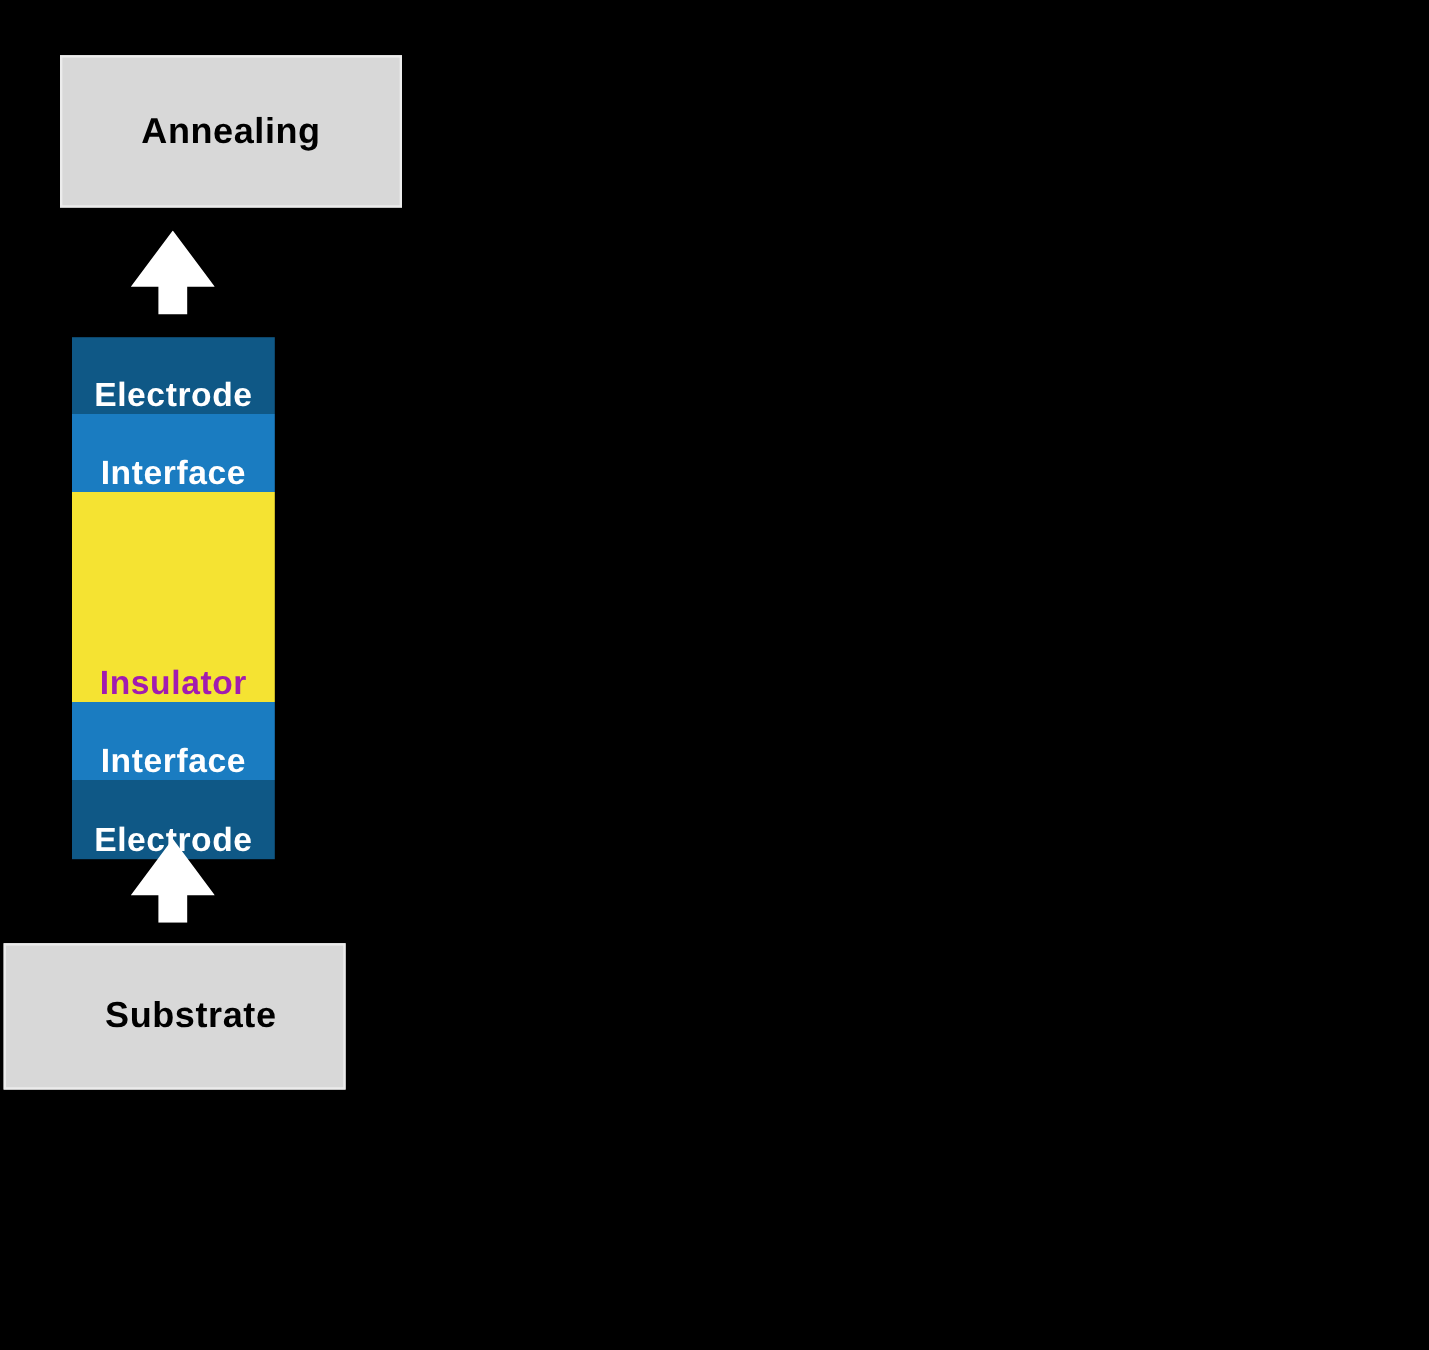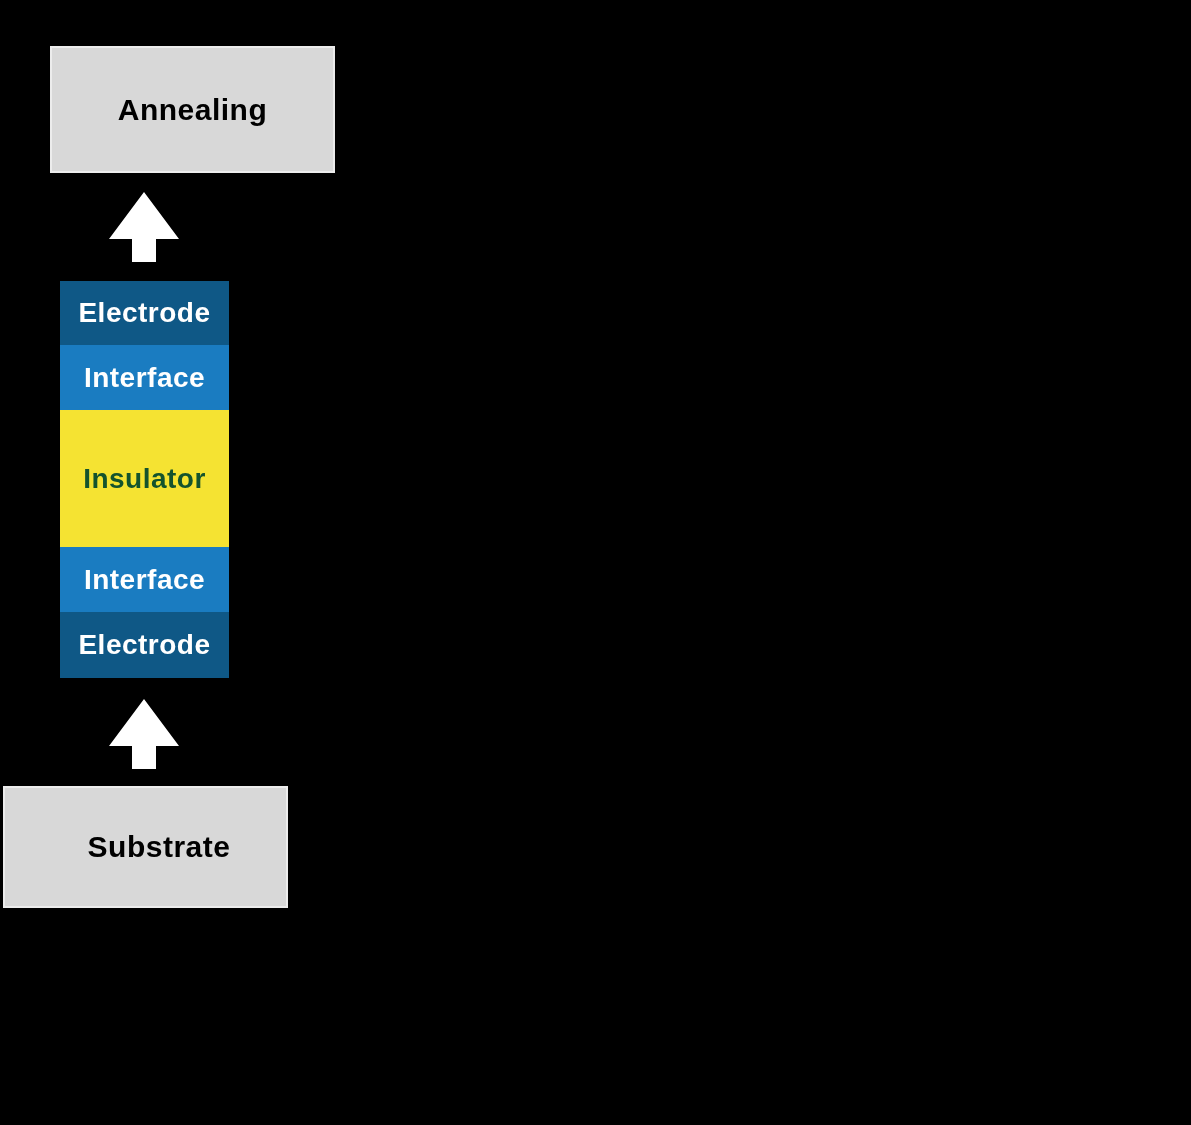--- a/index.html
+++ b/index.html
@@ -31,21 +31,21 @@
   .stack {
     position: absolute;
     left: 60px;
     top: 281px;
     width: 169px;
     display: flex;
     flex-direction: column;
   }
   .layer {
     display: flex;
-    align-items: center;
+    align-items: flex-end;
     justify-content: center;
     font-weight: bold;
     font-size: 28px;
     letter-spacing: 0.5px;
   }
   .arrow {
     position: absolute;
     width: 70px;
     height: 70px;
   }
@@ -68,21 +68,21 @@
     </svg>
   </div>
 
   <div class="stack">
     <div class="layer" style="background-color: rgb(15, 88, 134); color: rgb(255, 255, 255); height: 64px;">
       <span>Electrode</span>
     </div>
     <div class="layer" style="background-color: rgb(26, 124, 193); color: rgb(255, 255, 255); height: 65px;">
       <span>Interface</span>
     </div>
-    <div class="layer" style="background-color: rgb(245, 227, 50); color: #14532d; height: 137px;">
+    <div class="layer" style="background-color: rgb(245, 227, 50); color: #a21caf; height: 175px;">
       <span>Insulator</span>
     </div>
     <div class="layer" style="background-color: rgb(26, 124, 193); color: rgb(255, 255, 255); height: 65px;">
       <span>Interface</span>
     </div>
     <div class="layer" style="background-color: rgb(15, 88, 134); color: rgb(255, 255, 255); height: 66px;">
       <span>Electrode</span>
     </div>
   </div>
 

